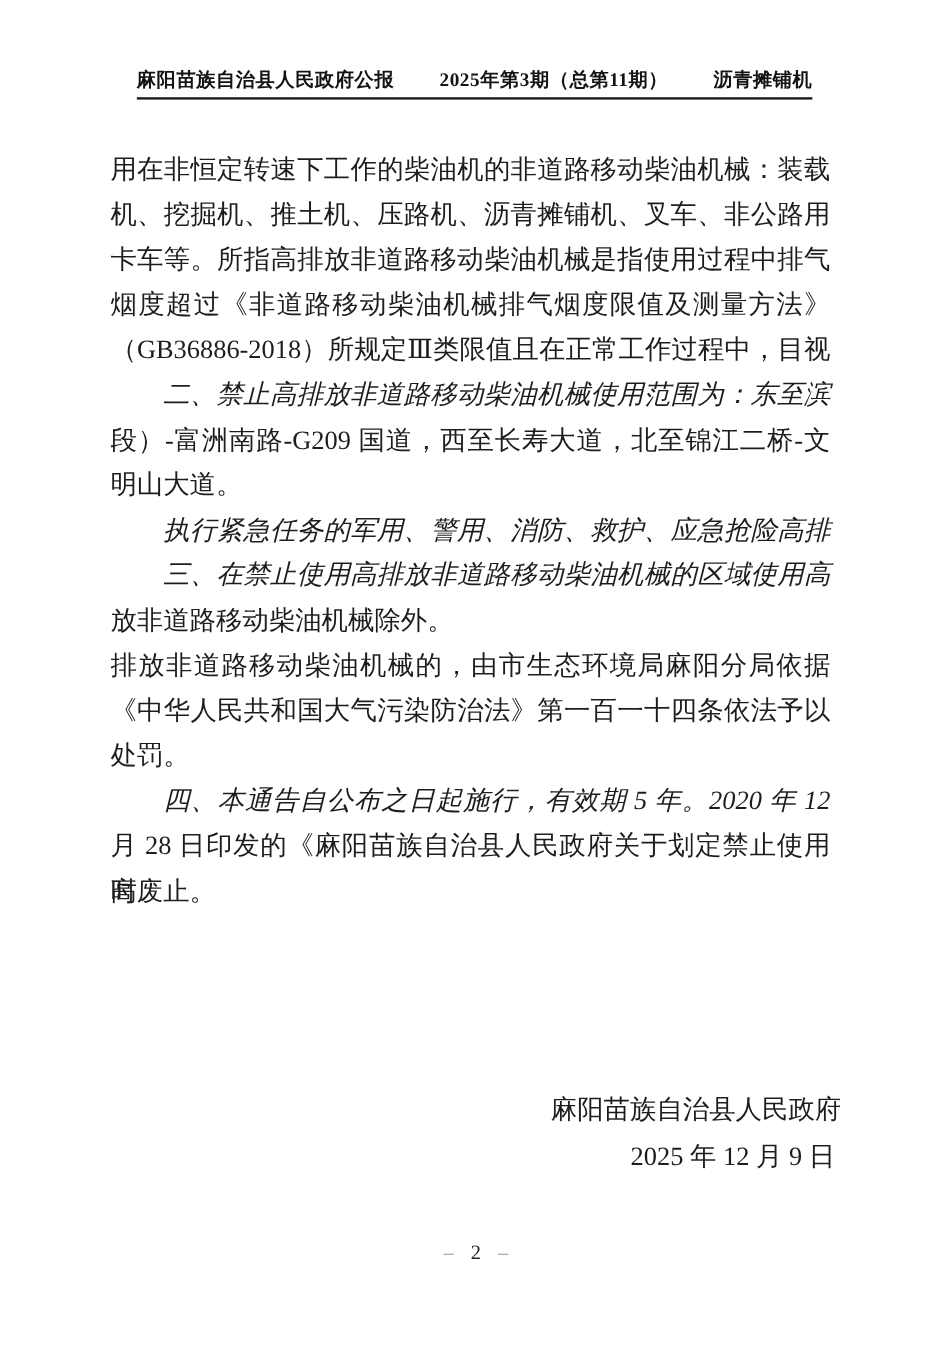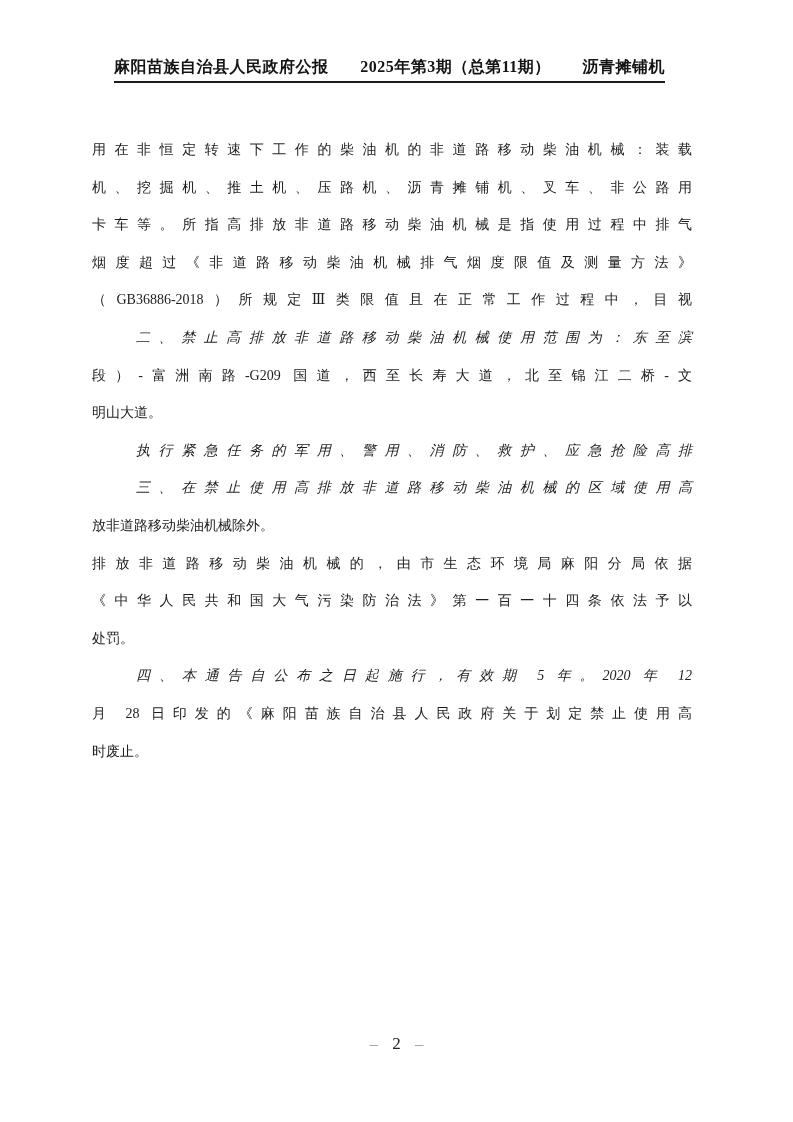--- a/index.html
+++ b/index.html
@@ -11,38 +11,38 @@
     position: relative;
     overflow: hidden;
   }
   .page {
     position: absolute; inset: 0;
     background: #ffffff;
   }
   
   .header {
     position: absolute;
-    left: 114px; right: 128px; top: 57px;
+    left: 114px; right: 116px; top: 57px;
     display: flex;
     justify-content: space-between;
     align-items: baseline;
     font-size: 16px;
     font-weight: bold;
     color: #141414;
     padding-bottom: 3px;
     border-bottom: 2px solid #1c1c1c;
     letter-spacing: 0.5px;
     white-space: nowrap;
   }
   
   .doc-body {
     position: absolute;
-    left: 92px; top: 131px;
+    left: 92px; top: 122px;
     width: 600px;
-    font-size: 14px;
+    font-size: 22px;
     color: #1d1d1d;
   }
   .line {
     height: 37.6px;
     line-height: 37.6px;
     text-align: left;
   }
   .line.j {
     text-align: justify;
     text-align-last: justify;
@@ -94,20 +94,24 @@
       <div class="line j i">三、在禁止使用高排放非道路移动柴油机械的区域使用高</div>
       <div class="line">放非道路移动柴油机械除外。</div>
       <div class="line j">排放非道路移动柴油机械的，由市生态环境局麻阳分局依据</div>
       <div class="line j">《中华人民共和国大气污染防治法》第一百一十四条依法予以</div>
       <div class="line">处罚。</div>
       <div class="line j i">四、本通告自公布之日起施行，有效期 5 年。2020 年 12</div>
       <div class="line j">月 28 日印发的《麻阳苗族自治县人民政府关于划定禁止使用高</div>
       <div class="line">时废止。</div>
     </div>
 
+  <div class="signature">
+    <div>麻阳苗族自治县人民政府</div>
+    <div class="date">2025 年 12 月 9 日</div>
+  </div>
 
   <div class="footer">
     <span class="dash">–</span>
     <span class="num">2</span>
     <span class="dash">–</span>
   </div>
 
 </div>
 
 </body></html>

